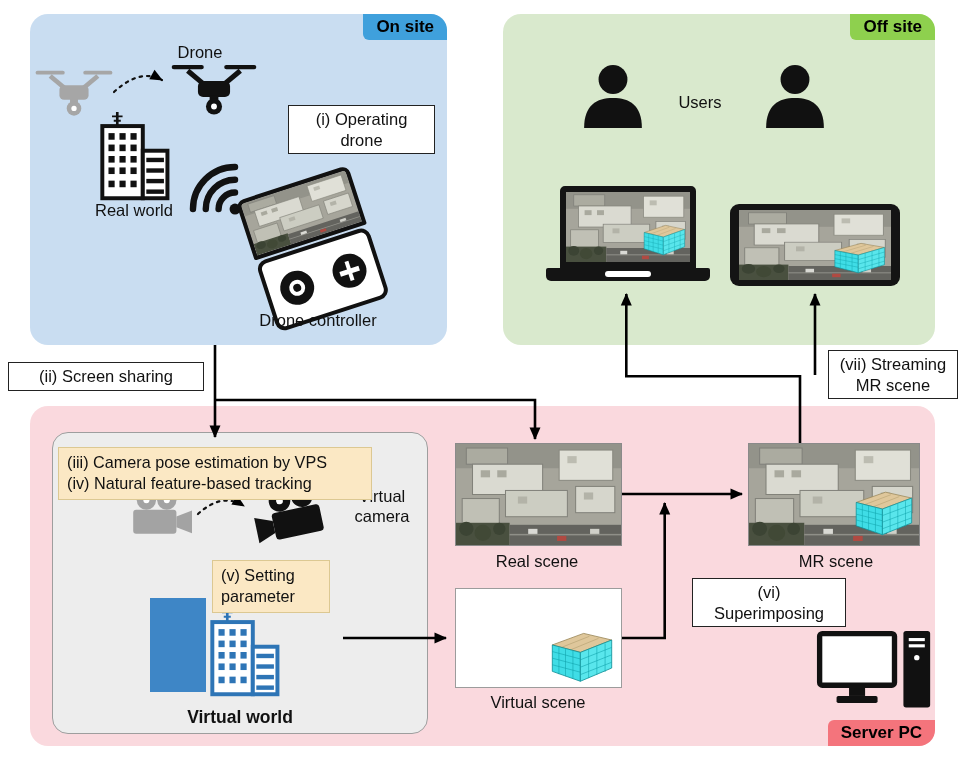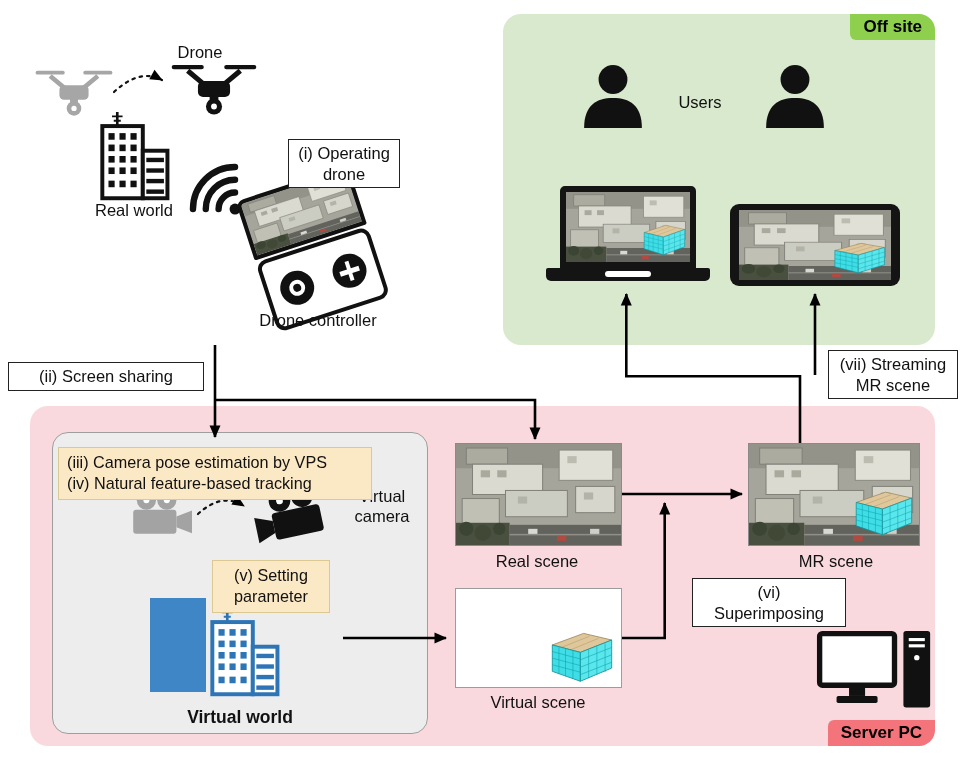--- a/index.html
+++ b/index.html
@@ -12,21 +12,21 @@
   .tag-tr{top:0;right:0;border-radius:0 16px 0 6px}
   .tag-br{bottom:0;right:0;border-radius:6px 0 16px 0}
   .lbl{position:absolute;font-size:16.5px;line-height:1.22;text-align:center;
        white-space:pre-line;z-index:7;color:#111}
   .bold{font-weight:700;font-size:17.5px}
   .stepbox{position:absolute;background:#fff;border:1.3px solid #222;font-size:16.5px;line-height:1.25;
            text-align:center;padding:3px 9px;white-space:pre-line;z-index:8;color:#111}
   .note{position:absolute;background:var(--note_bg);border:1px solid #dcc892;font-size:16.2px;
         line-height:1.32;padding:4px 8px;z-index:8;color:#111}
   .note .nline{white-space:pre-line;text-align:left}
-  .note-center{text-align:center}
+  .note-center{}
   svg.icon{position:absolute;display:block;z-index:6}
   #arrows{position:absolute;left:0;top:0;z-index:5;pointer-events:none}
   .imgbox{position:absolute;z-index:6;border:1px solid #8a8a8a;overflow:hidden}
   .imgbox svg{display:block;width:100%;height:100%}
   .whitebox{position:absolute;z-index:6;background:#fff;border:1.2px solid #9c9c9c}
   .blue-rect{position:absolute;z-index:6;background:var(--accent_blue)}
   
   .controller{position:absolute;width:118px;transform:rotate(-18deg);z-index:6}
   .ctrl-screen{height:62px;border:4px solid #111;border-radius:8px 8px 2px 2px;overflow:hidden;background:#888}
   .ctrl-screen svg{width:100%;height:100%;display:block}
@@ -175,20 +175,23 @@
         <rect x="37" y="62" width="18" height="12" fill="#111"></rect>
         <rect x="23" y="74" width="46" height="8" rx="2" fill="#111"></rect>
         <rect x="98" y="1" width="30" height="86" rx="3" fill="#111"></rect>
         <rect x="104" y="9" width="18" height="3.5" fill="#fff"></rect>
         <rect x="104" y="16" width="18" height="3.5" fill="#fff"></rect>
         <circle cx="113" cy="31" r="3" fill="#fff"></circle>
       </symbol>
     </defs>
   </svg>
 
+  <div class="zone" style="left:30px;top:14px;width:417px;height:331px;background:var(--onsite_bg)">
+    <div class="tag tag-tr" style="background:var(--onsite_tag)">On site</div>
+  </div>
 
   <div class="zone" style="left:503px;top:14px;width:432px;height:331px;background:var(--offsite_bg)">
     <div class="tag tag-tr" style="background:var(--offsite_tag)">Off site</div>
   </div>
 
   <div class="zone" style="left:30px;top:406px;width:905px;height:340px;background:var(--server_bg)">
     <div class="tag tag-br" style="background:var(--server_tag)">Server PC</div>
   </div>
 
   <div class="vworld">
@@ -220,21 +223,21 @@
   <svg class="icon" viewBox="0 0 120 74" style="left:170px;top:62px;width:88px;height:54px;color:#111">
       <use href="#drone"></use>
     </svg>
 
   <svg class="icon" viewBox="0 0 100 104" style="left:90px;top:110px;width:88px;height:92px;color:#111">
       <use href="#bldg"></use>
     </svg>
 
   <div class="lbl" style="left:84px;top:200px;width:100px">Real world</div>
 
-  <div class="stepbox" style="left:288px;top:139px;width:112px">(i) Operating
+  <div class="stepbox" style="left:288px;top:105px;width:147px">(i) Operating
 drone</div>
 
   <svg class="icon" viewBox="0 0 70 70" style="left:182px;top:156px;width:64px;height:64px;color:#111">
       <use href="#wifi"></use>
     </svg>
 
   <div class="controller" style="left:254px;top:180px">
     <div class="ctrl-screen">
       <svg viewBox="0 0 160 100" preserveAspectRatio="none">
           <use href="#aerial"></use>

